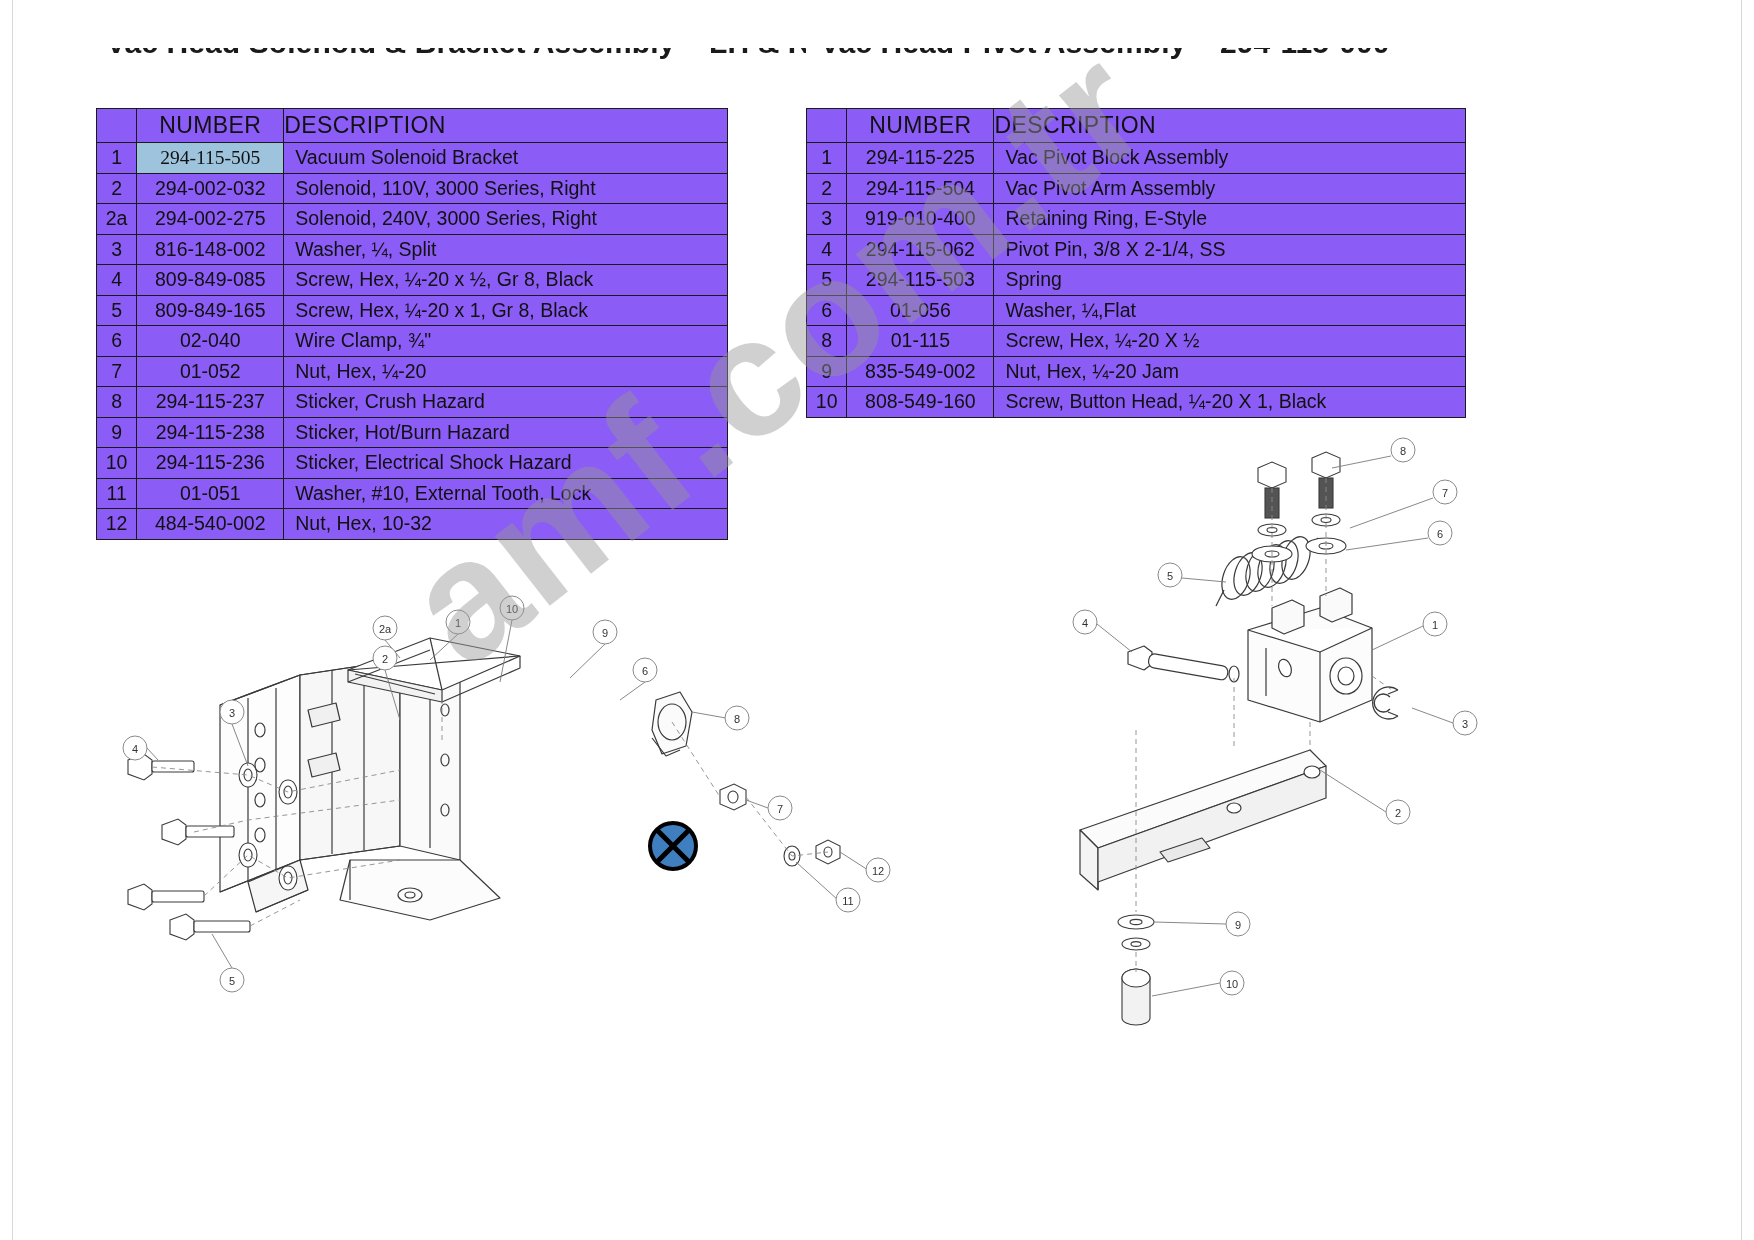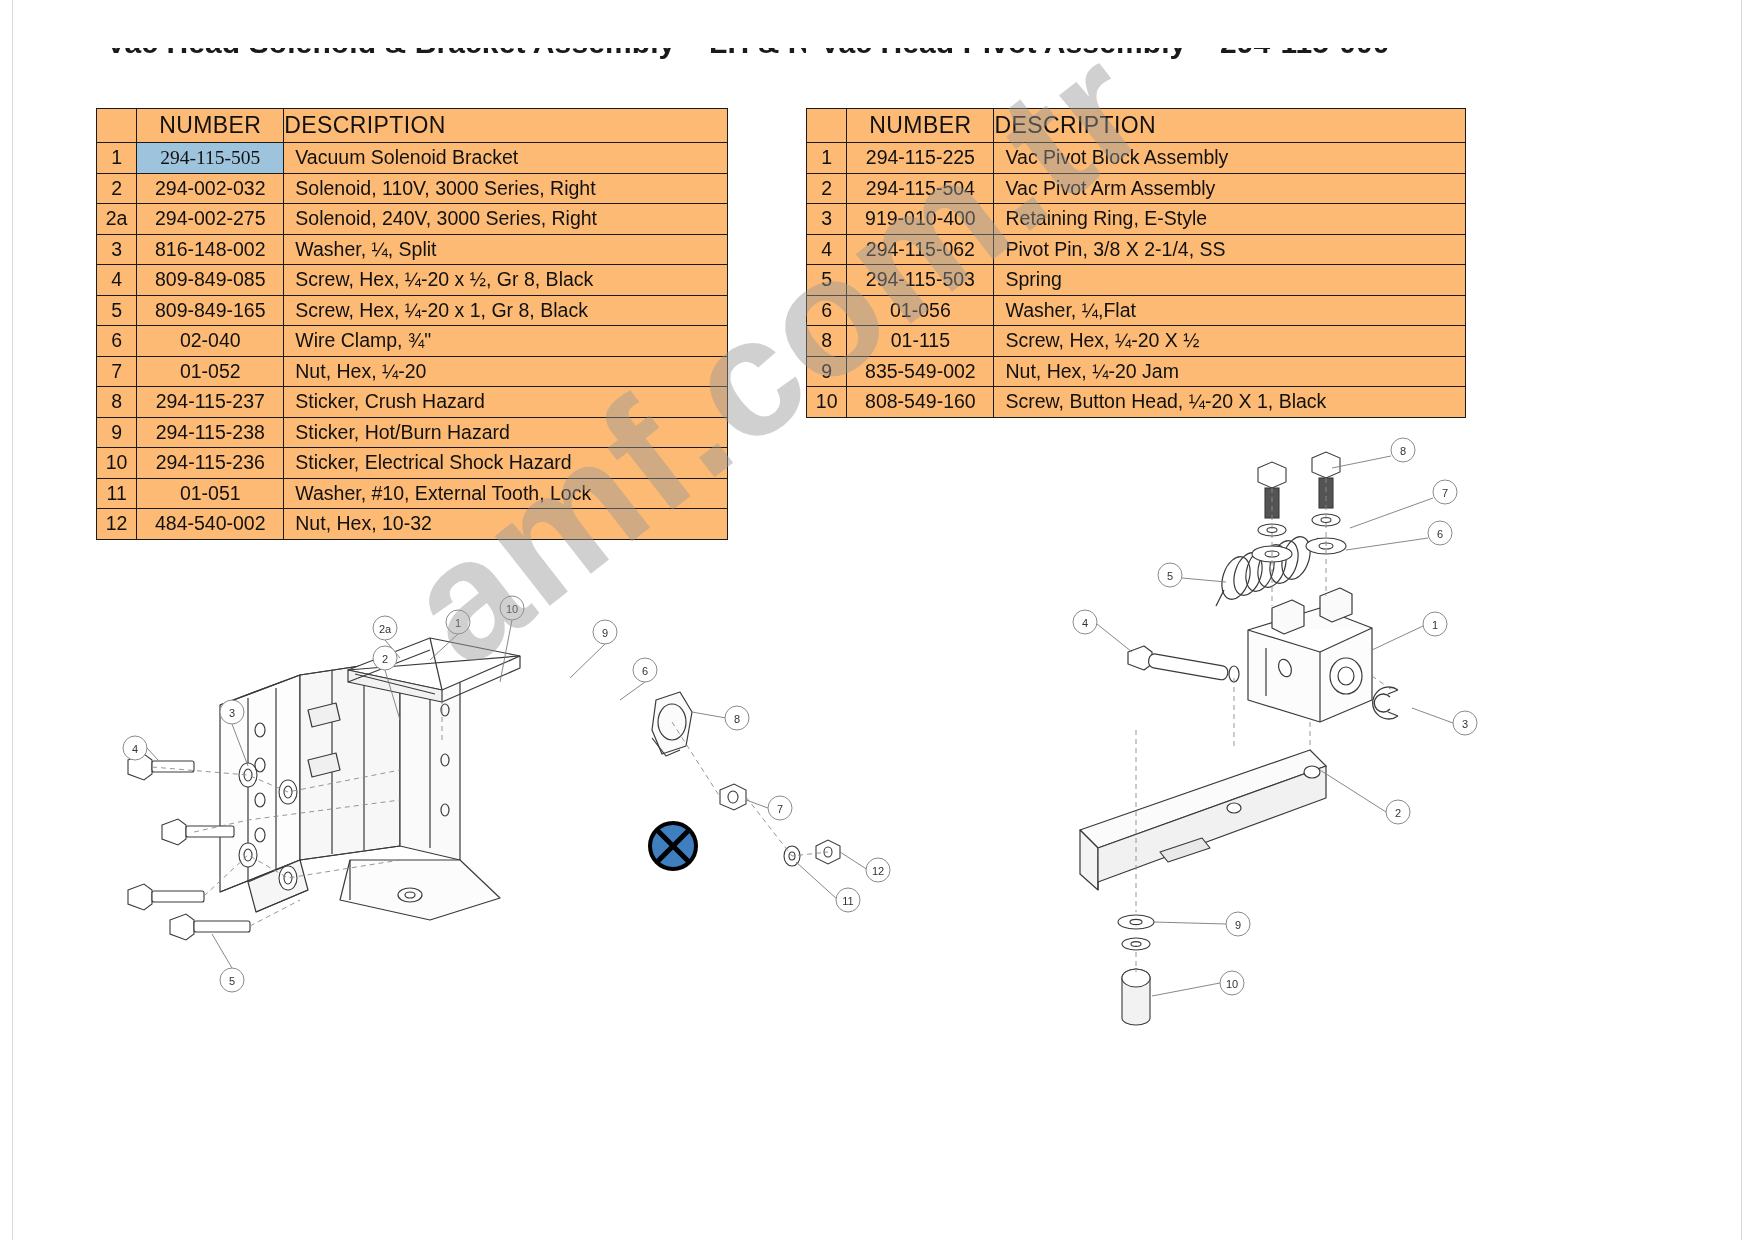--- a/index.html
+++ b/index.html
@@ -59,21 +59,21 @@
   #title-left-clip  { left: 106px; top: 48px; width: 700px; }
   #title-right-clip { left: 820px; top: 48px; width: 640px; }
 
   
   .parts-table {
     position: absolute;
     border-collapse: collapse;
     font-family: "Liberation Sans", sans-serif;
     font-size: 19.5px;
     color: #111;
-    background: #fdba74;
+    background: #8b5cf6;
   }
   .parts-table td, .parts-table th {
     border: 1.6px solid #1a1a1a;
     padding: 0;
     height: 29.5px;
     line-height: 29.5px;
     font-weight: normal;
   }
   .parts-table .c-item {
     text-align: center;

